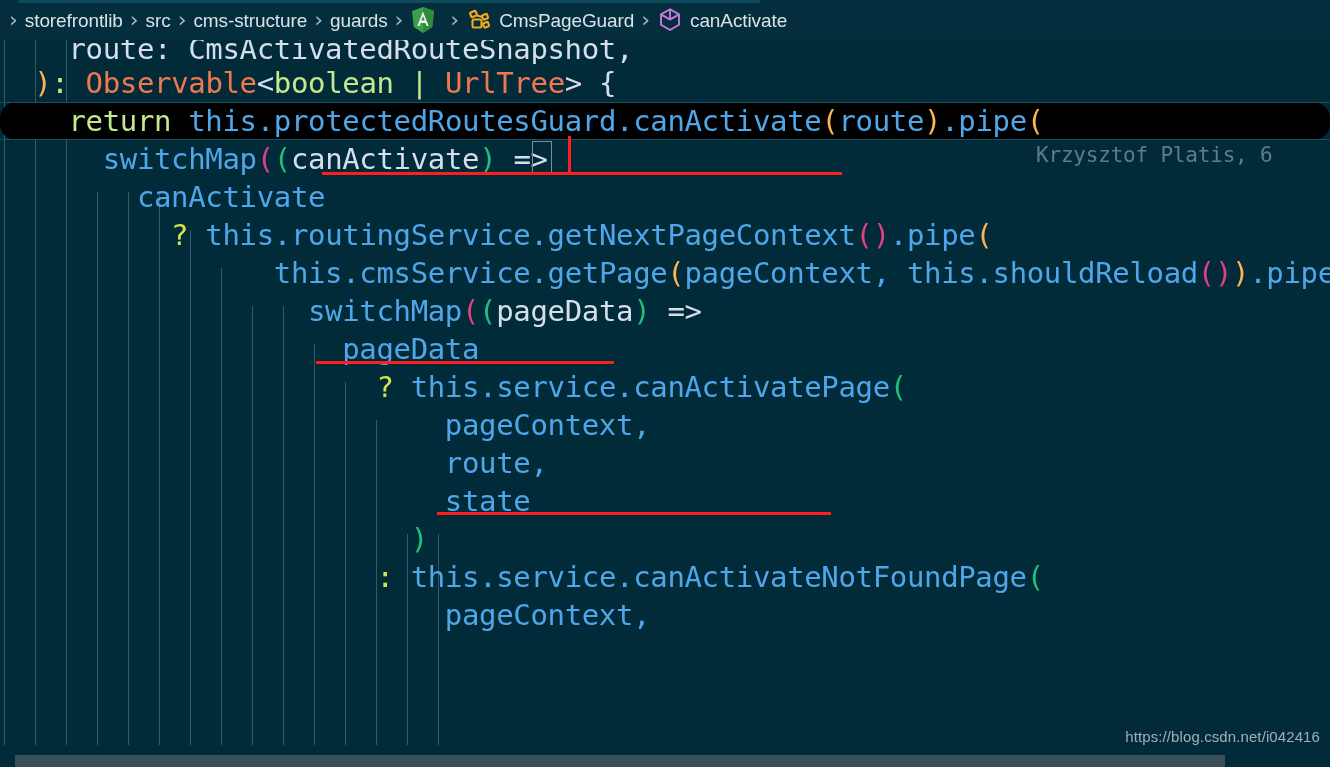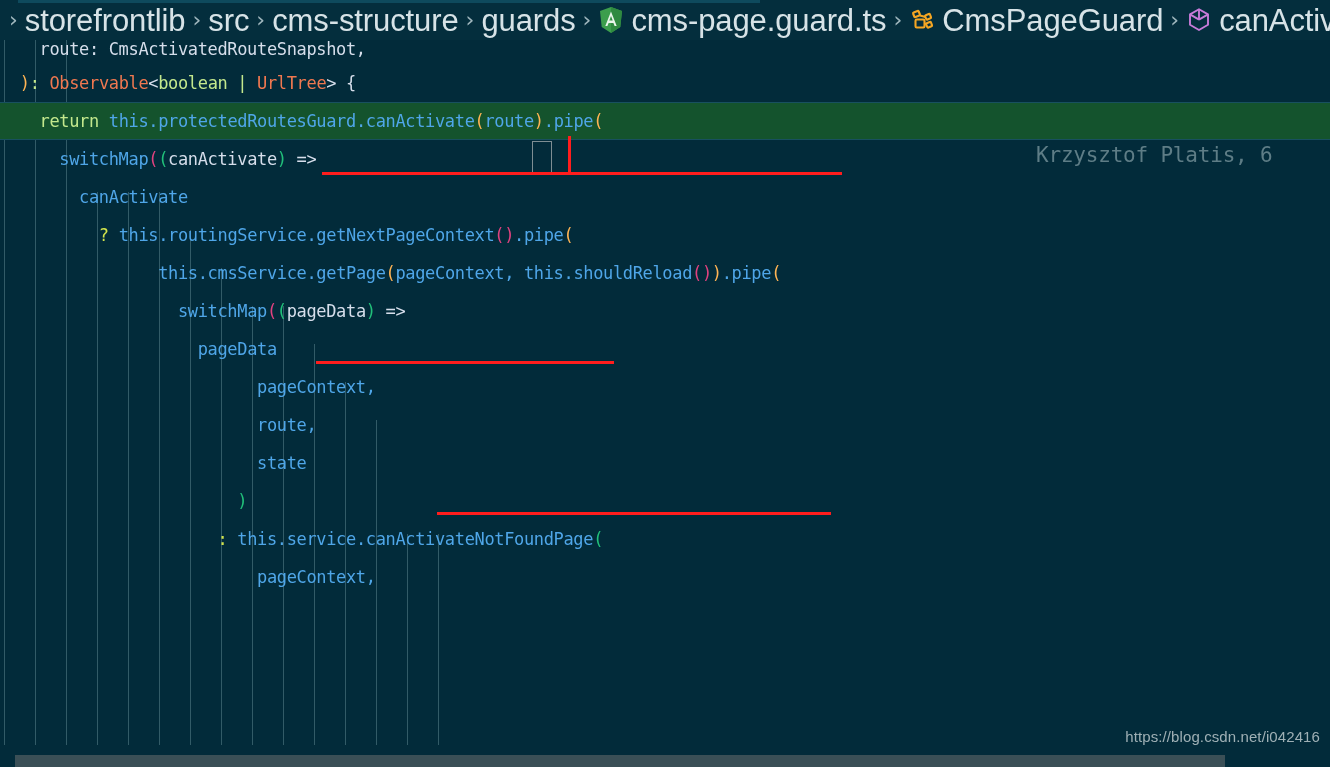--- a/index.html
+++ b/index.html
@@ -35,21 +35,21 @@
   }
   .crumb-sep {
     color: #9fb6bd;
     font-size: 22px;
     padding: 0 7px;
     line-height: 1;
     font-family: "DejaVu Sans", sans-serif;
   }
   .crumb-label {
     color: #d7e3e7;
-    font-size: 31px;
+    font-size: 19px;
     line-height: 1;
     letter-spacing: -0.1px;
   }
   .crumb-item { display: flex; align-items: center; }
   .crumb-icon { display: inline-flex; align-items: center; margin-right: 7px; }
 
   
   #top-accent {
     position: absolute;
     top: 0; left: 18px;
@@ -82,31 +82,32 @@
     position: relative;
     z-index: 3;
   }
 
   .line {
     position: relative;
     height: 38px;
     line-height: 38px;
     white-space: pre;
     font-family: "DejaVu Sans Mono", monospace;
-    font-size: 17px;
+    font-size: 29px;
     letter-spacing: -0.35px;
     color: #8cb4d6;
   }
   .line.partial-top {
     height: 24px;
     line-height: 18px;
     overflow: hidden;
   }
   .line.highlight {
-    background: #14532d;
+    background: #000000;
+    border-radius: 16px;
   }
   .line.highlight::before,
   .line.highlight::after {
     content: "";
     position: absolute;
     left: 0; right: 0;
     height: 1px;
     background: #18505f;
   }
   .line.highlight::before { top: 0; }
@@ -230,21 +231,20 @@
 
     <span class="crumb-sep">›</span>
     <span class="crumb-item">
       <span class="crumb-icon">
         <svg width="26" height="28" viewBox="0 0 26 28">
           <path d="M13 1 L24 5 L22.3 21 L13 27 L3.7 21 L2 5 Z" fill="#3c9e4d"></path>
           <path d="M13 1 L24 5 L22.3 21 L13 27 Z" fill="#2f8a40"></path>
           <path d="M13 5.5 L18.7 20 L16.6 20 L15.4 16.9 L10.6 16.9 L9.4 20 L7.3 20 Z M13 9.9 L11.3 14.6 L14.7 14.6 Z" fill="#e9f5ea"></path>
         </svg>
       </span>
-      <span class="crumb-label">cms-page.guard.ts</span>
     </span>
 
     <span class="crumb-sep">›</span>
     <span class="crumb-item">
       <span class="crumb-icon">
         <svg width="26" height="28" viewBox="0 0 26 28">
           <g fill="none" stroke="#f5a623" stroke-width="2.1">
             <rect x="4.5" y="5.5" width="6" height="5" rx="1" transform="rotate(-22 7.5 8)"></rect>
             <rect x="6.5" y="13.5" width="9" height="8" rx="1.2"></rect>
             <rect x="16.5" y="8.5" width="5.2" height="4.6" rx="1" transform="rotate(-22 19.1 10.8)"></rect>
@@ -308,20 +308,21 @@
       <div class="line"><span><span class="t-white">          </span><span class="t-qmark">?</span><span class="t-white"> </span><span class="t-prop">this</span><span class="t-comma">.</span><span class="t-prop">routingService</span><span class="t-comma">.</span><span class="t-prop">getNextPageContext</span><span class="t-paren-m">()</span><span class="t-comma">.</span><span class="t-prop">pipe</span><span class="t-paren-y">(</span></span></div>
 
 
       <div class="line"><span><span class="t-white">                </span><span class="t-prop">this</span><span class="t-comma">.</span><span class="t-prop">cmsService</span><span class="t-comma">.</span><span class="t-prop">getPage</span><span class="t-paren-y">(</span><span class="t-prop">pageContext</span><span class="t-comma">,</span><span class="t-white"> </span><span class="t-prop">this</span><span class="t-comma">.</span><span class="t-prop">shouldReload</span><span class="t-paren-m">()</span><span class="t-paren-y">)</span><span class="t-comma">.</span><span class="t-prop">pipe</span><span class="t-paren-y">(</span></span></div>
 
 
       <div class="line"><span><span class="t-white">                  </span><span class="t-prop">switchMap</span><span class="t-paren-m">(</span><span class="t-paren-g">(</span><span class="t-var">pageData</span><span class="t-paren-g">)</span><span class="t-white"> </span><span class="t-arrow">=&gt;</span></span></div>
 
       <div class="line"><span><span class="t-white">                    </span><span class="t-prop">pageData</span></span></div>
 
+      <div class="line"><span><span class="t-white">                      </span><span class="t-qmark">?</span><span class="t-white"> </span><span class="t-prop">this</span><span class="t-comma">.</span><span class="t-prop">service</span><span class="t-comma">.</span><span class="t-prop">canActivatePage</span><span class="t-paren-g">(</span></span></div>
 
       <div class="line"><span><span class="t-white">                          </span><span class="t-prop">pageContext</span><span class="t-comma">,</span></span></div>
 
 
       <div class="line"><span><span class="t-white">                          </span><span class="t-prop">route</span><span class="t-comma">,</span></span></div>
 
       <div class="line"><span><span class="t-white">                          </span><span class="t-prop">state</span></span></div>
 
       <div class="line"><span><span class="t-white">                        </span><span class="t-paren-g">)</span></span></div>
 

